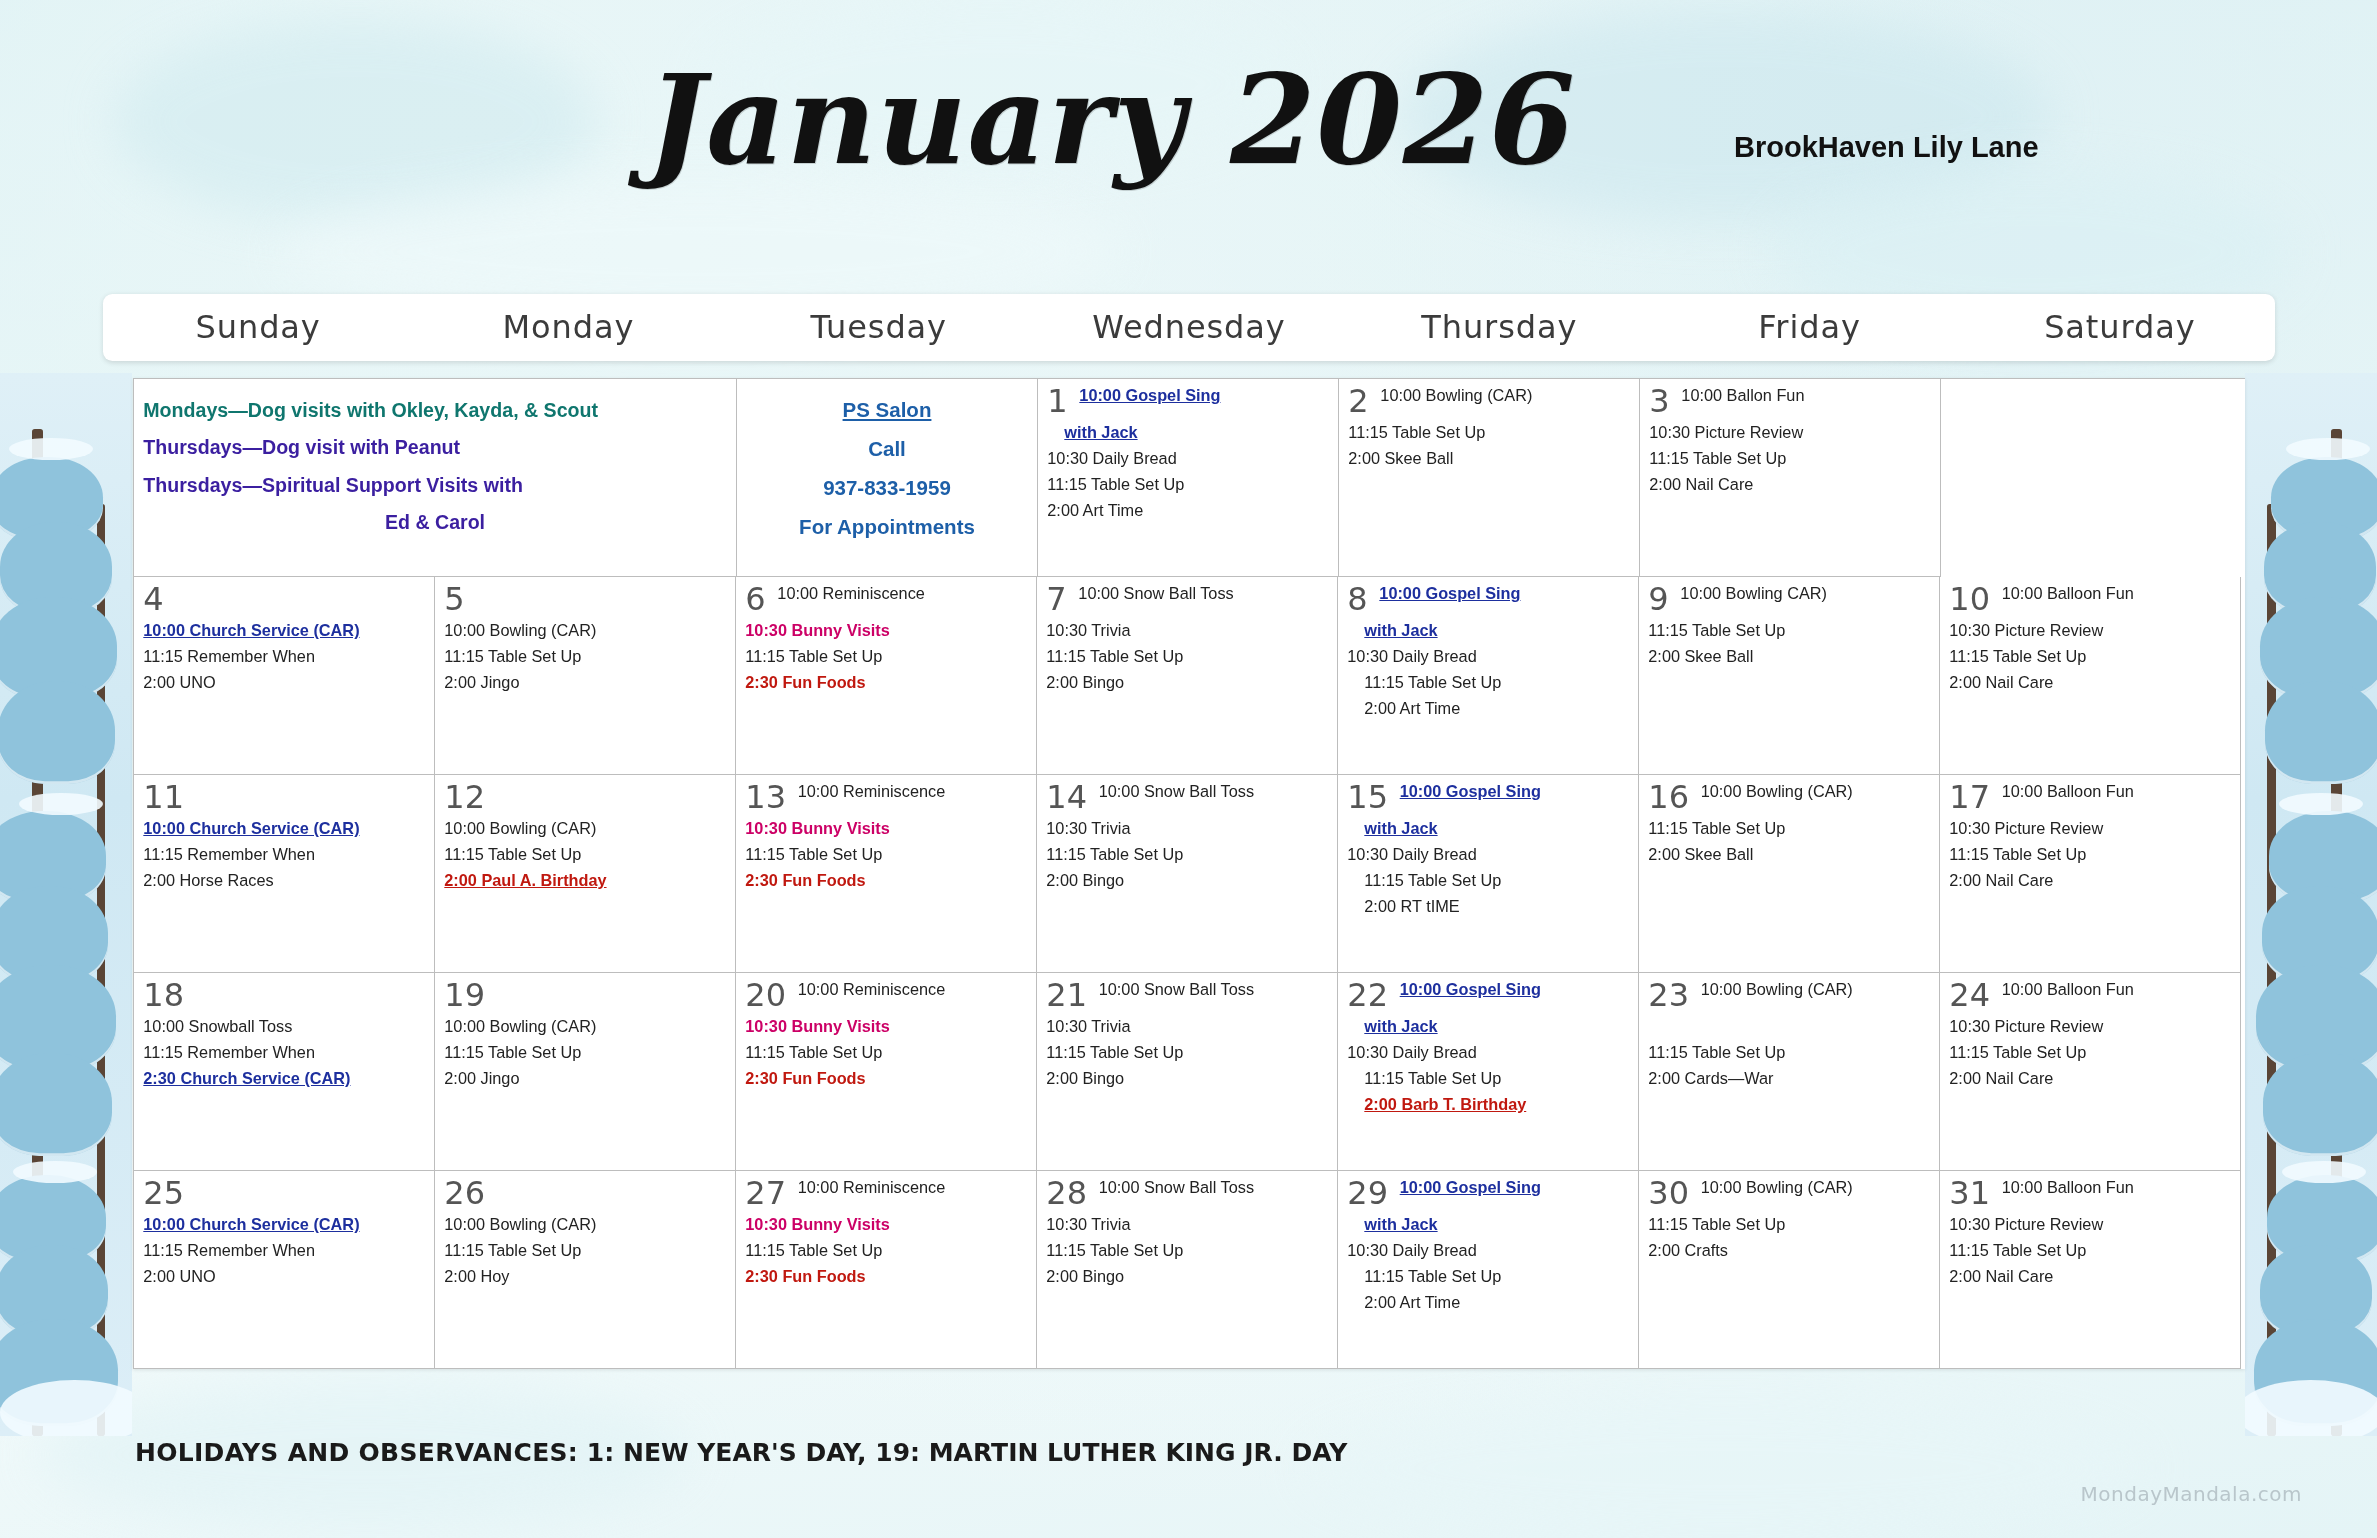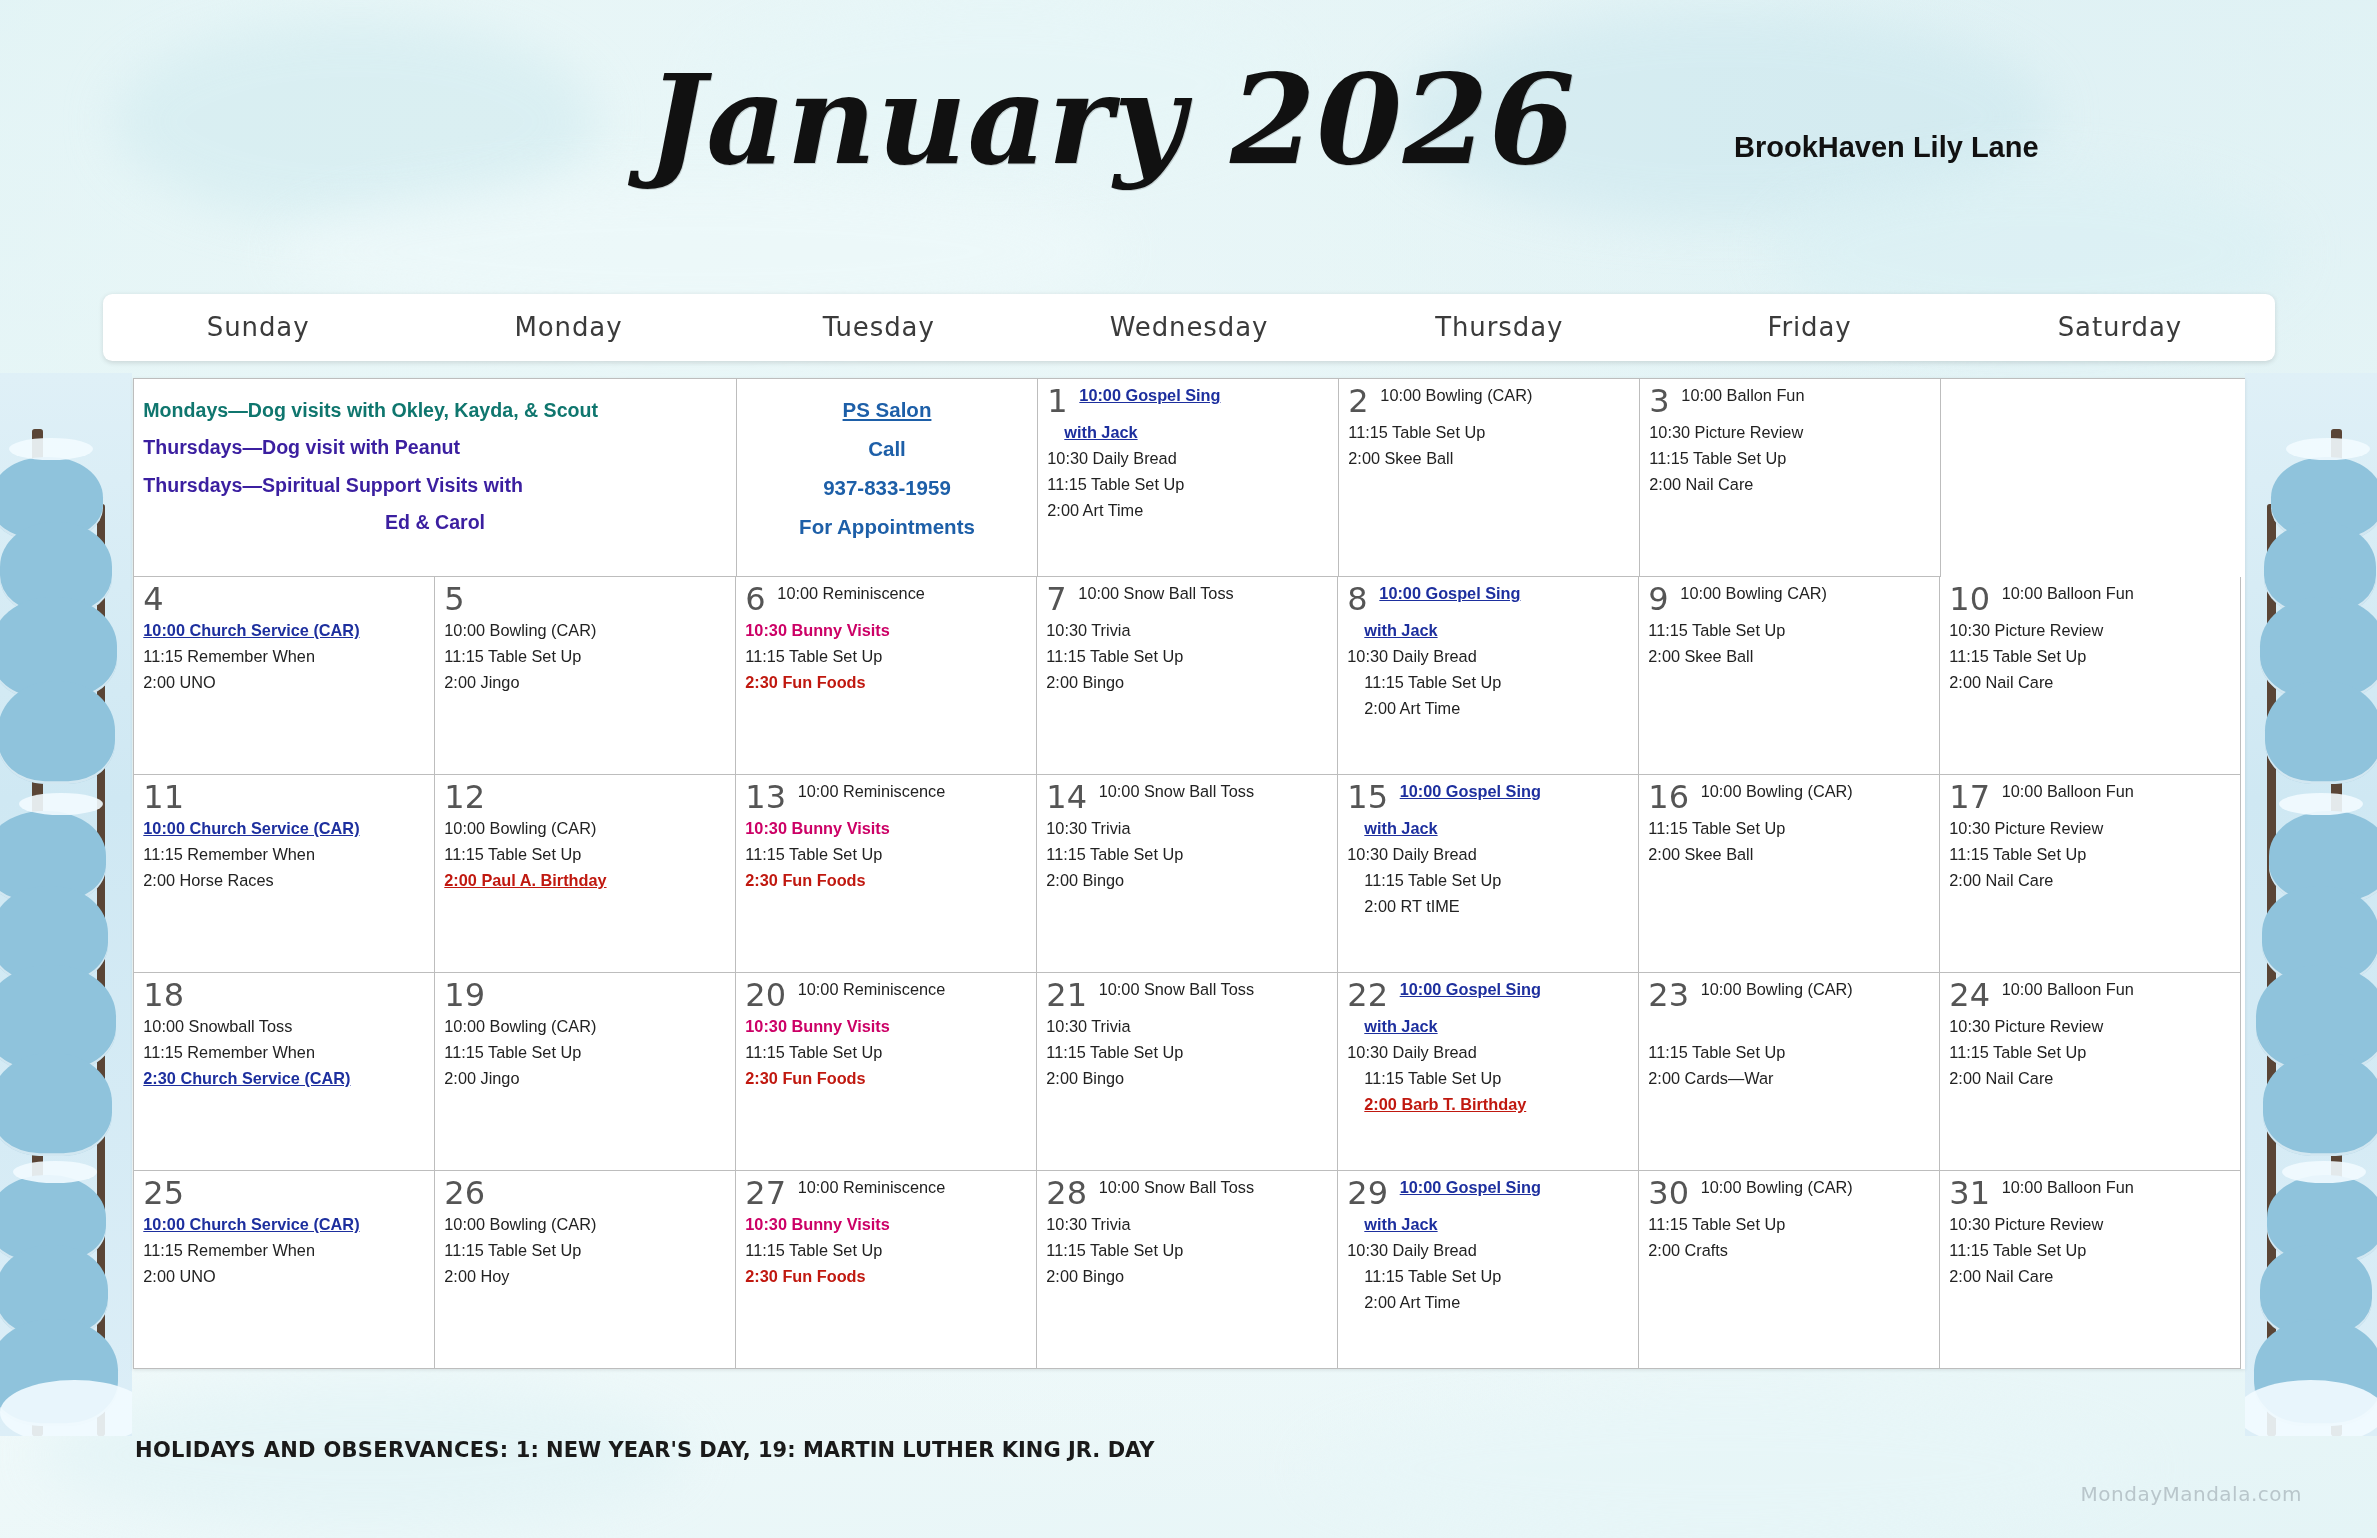--- a/index.html
+++ b/index.html
@@ -49,21 +49,21 @@
   
   .daystrip {
     position:absolute; left:103px; top:294px; width:2172px; height:67px;
     background:#ffffff; border-radius:9.3px;
     box-shadow:0 1.9px 5.6px rgba(0,0,0,.12);
     display:flex;
   }
   .daystrip div {
     flex:1; text-align:center; line-height:67px;
     font-family:"DejaVu Sans", sans-serif;
-    font-size:26px; color:#3b3b3b; letter-spacing:0.9px;
+    font-size:32px; color:#3b3b3b; letter-spacing:0.9px;
   }
 
   
   .grid {
     position:absolute; left:133px; top:378px;
     width:2111px;
     background:#fff;
     border-top:0.9px solid #bdbdbd;
     border-left:0.9px solid #bdbdbd;
     box-shadow:0 0.9px 3.7px rgba(0,0,0,.10);
@@ -106,21 +106,21 @@
   .note.purple  { color:#3b1fa0; }
   .note.center  { text-align:center; }
   .daily-title { text-align:center; font-size:18.6px; font-weight:700; text-decoration:underline; color:#111; margin-top:9.3px;}
   .daily-line { text-align:center; font-size:18.6px; color:#111; margin-top:12px; }
   .salon-title { text-align:center; font-size:20.5px; font-weight:700; text-decoration:underline; color:#1d5fa8; margin-top:13px; }
   .salon-line { text-align:center; font-size:20.5px; font-weight:700; color:#1d5fa8; margin-top:15px; }
 
   
   .holidays {
     position:absolute; left:135px; top:1438px;
-    font-size:21px; font-weight:700; color:#1a1a1a;
+    font-size:25px; font-weight:700; color:#1a1a1a;
     font-family:"DejaVu Sans", sans-serif;
   }
   .holidays .lbl { letter-spacing:0.3px; }
   .watermark {
     position:absolute; right:75px; top:1482px;
     font-family:"DejaVu Sans", sans-serif;
     font-size:20px; color:#b9c6cb; letter-spacing:0.5px;
   }
 </style>
 </head>

